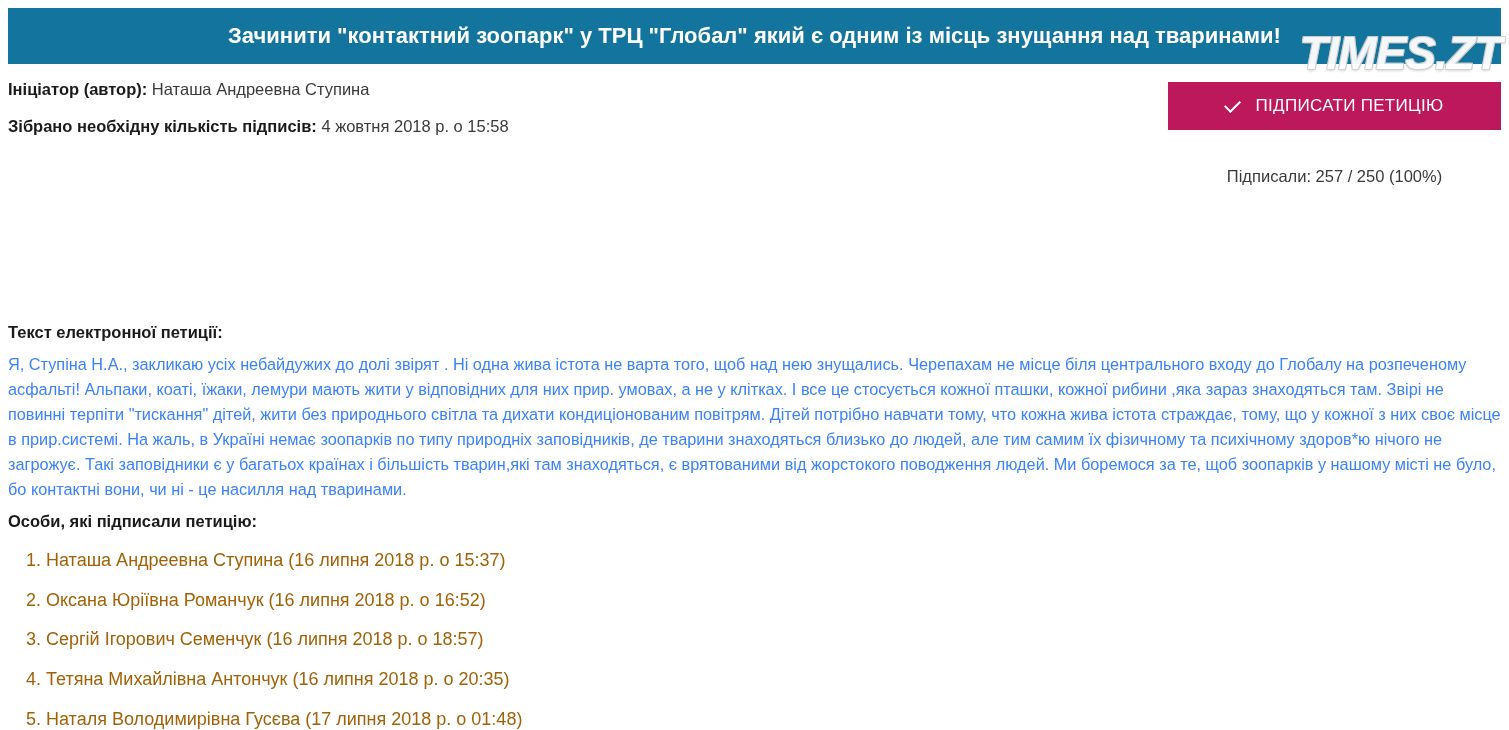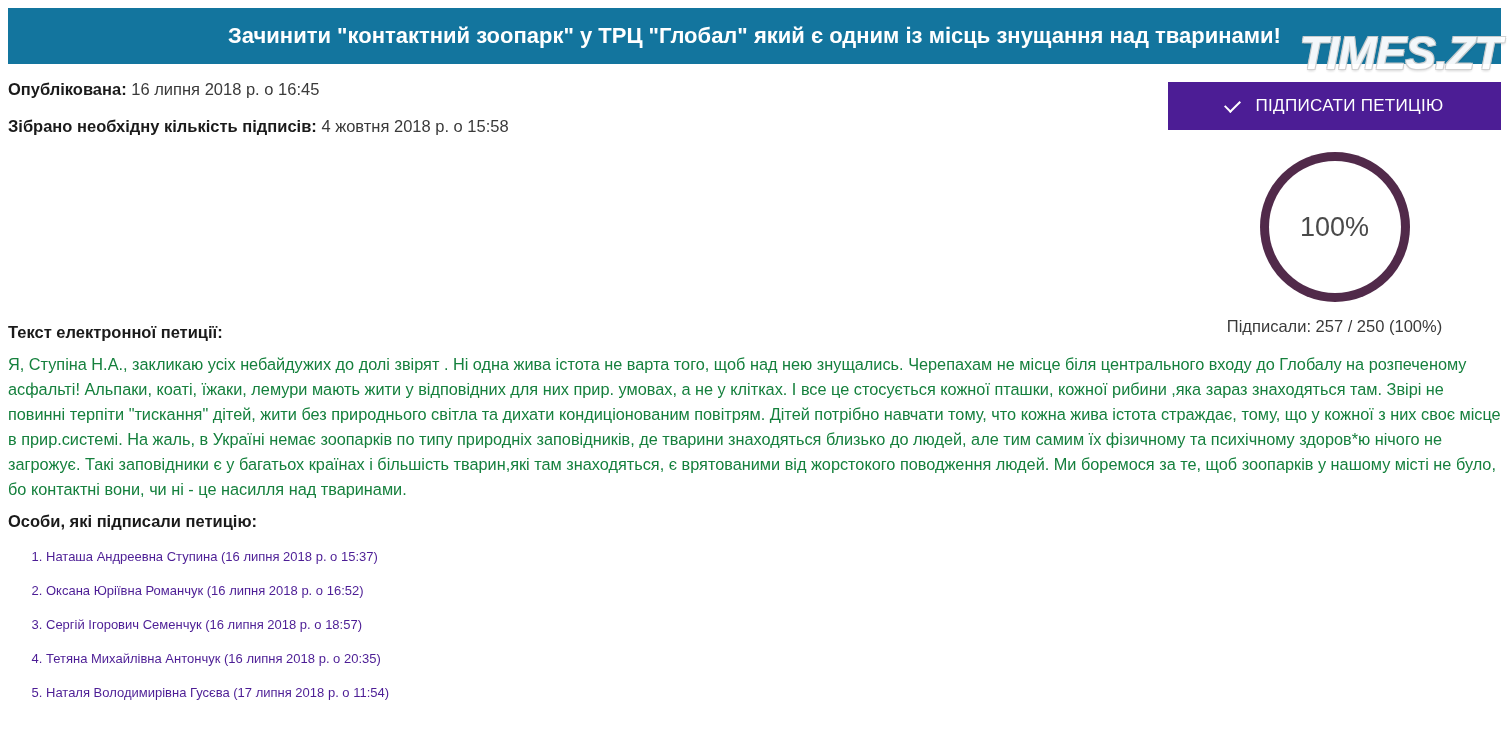--- a/index.html
+++ b/index.html
@@ -88,52 +88,52 @@
   }
   .body-block {
     position: absolute;
     left: 8px;
     top: 323px;
     width: 1493px;
   }
   .body-text {
     font-size: 16.3px;
     line-height: 1.53;
-    color: #15803d;
+    color: #3b82f6;
     text-align: left;
   }
 
   
   .signers-block {
     position: absolute;
     left: 8px;
     top: 512px;
     width: 1000px;
   }
   ol.signers {
     margin: 10px 0 0 0;
     padding-left: 38px;
     list-style-position: outside;
   }
   ol.signers li {
-    font-size: 13px;
+    font-size: 18px;
     line-height: 1.15;
-    color: #4c1d95;
+    color: #a16207;
     margin-bottom: 13px;
     margin-top: 19px;
   }
 
   
   .sign-button {
     position: absolute;
     right: 8px;
     top: 82px;
     width: 333px;
     height: 48px;
-    background: #4c1d95;
+    background: #be185d;
     color: #ffffff;
     border: none;
     display: flex;
     align-items: center;
     justify-content: center;
     gap: 12px;
     font-size: 17px;
     font-weight: 500;
     letter-spacing: 0.3px;
     cursor: pointer;
@@ -207,46 +207,43 @@
   <div class="title-bar">Зачинити "контактний зоопарк" у ТРЦ "Глобал" який є одним із місць знущання над тваринами!</div>
 
   <div class="watermark">TIMES.ZT</div>
 
   <button class="sign-button">
     <span class="check"></span>
     <span>ПІДПИСАТИ ПЕТИЦІЮ</span>
   </button>
 
   <div class="progress-wrap">
-    <div class="ring">
-      <span class="ring-label">100%</span>
-    </div>
     <div class="sign-count">Підписали: 257 / 250 (100%)</div>
   </div>
 
   <div class="meta">
     <div class="meta-row">
-      <span class="meta-label">Опублікована:</span>
-      <span>16 липня 2018 р. о 16:45</span>
+      <span class="meta-label">Ініціатор (автор):</span>
+      <span>Наташа Андреевна Ступина</span>
     </div>
     <div class="meta-row">
       <span class="meta-label">Зібрано необхідну кількість підписів:</span>
       <span>4 жовтня 2018 р. о 15:58</span>
     </div>
   </div>
 
   <div class="body-block">
     <div class="section-head">Текст електронної петиції:</div>
     <div class="body-text">Я, Ступіна Н.А., закликаю усіх небайдужих до долі звірят . Ні одна жива істота не варта того, щоб над нею знущались. Черепахам не місце біля центрального входу до Глобалу на розпеченому асфальті! Альпаки, коаті, їжаки, лемури мають жити у відповідних для них прир. умовах, а не у клітках. І все це стосується кожної пташки, кожної рибини ,яка зараз знаходяться там. Звірі не повинні терпіти "тискання" дітей, жити без природнього світла та дихати кондиціонованим повітрям. Дітей потрібно навчати тому, что кожна жива істота страждає, тому, що у кожної з них своє місце в прир.системі. На жаль, в Україні немає зоопарків по типу природніх заповідників, де тварини знаходяться близько до людей, але тим самим їх фізичному та психічному здоров*ю нічого не загрожує. Такі заповідники є у багатьох країнах і більшість тварин,які там знаходяться, є врятованими від жорстокого поводження людей. Ми боремося за те, щоб зоопарків у нашому місті не було, бо контактні вони, чи ні - це насилля над тваринами.</div>
   </div>
 
   <div class="signers-block">
     <div class="section-head">Особи, які підписали петицію:</div>
     <ol class="signers">
       <li>Наташа Андреевна Ступина (16 липня 2018 р. о 15:37)</li>
       <li>Оксана Юріївна Романчук (16 липня 2018 р. о 16:52)</li>
       <li>Сергій Ігорович Семенчук (16 липня 2018 р. о 18:57)</li>
       <li>Тетяна Михайлівна Антончук (16 липня 2018 р. о 20:35)</li>
-      <li>Наталя Володимирівна Гусєва (17 липня 2018 р. о 11:54)</li>
+      <li>Наталя Володимирівна Гусєва (17 липня 2018 р. о 01:48)</li>
     </ol>
   </div>
 
 </div>
 
 </body></html>

